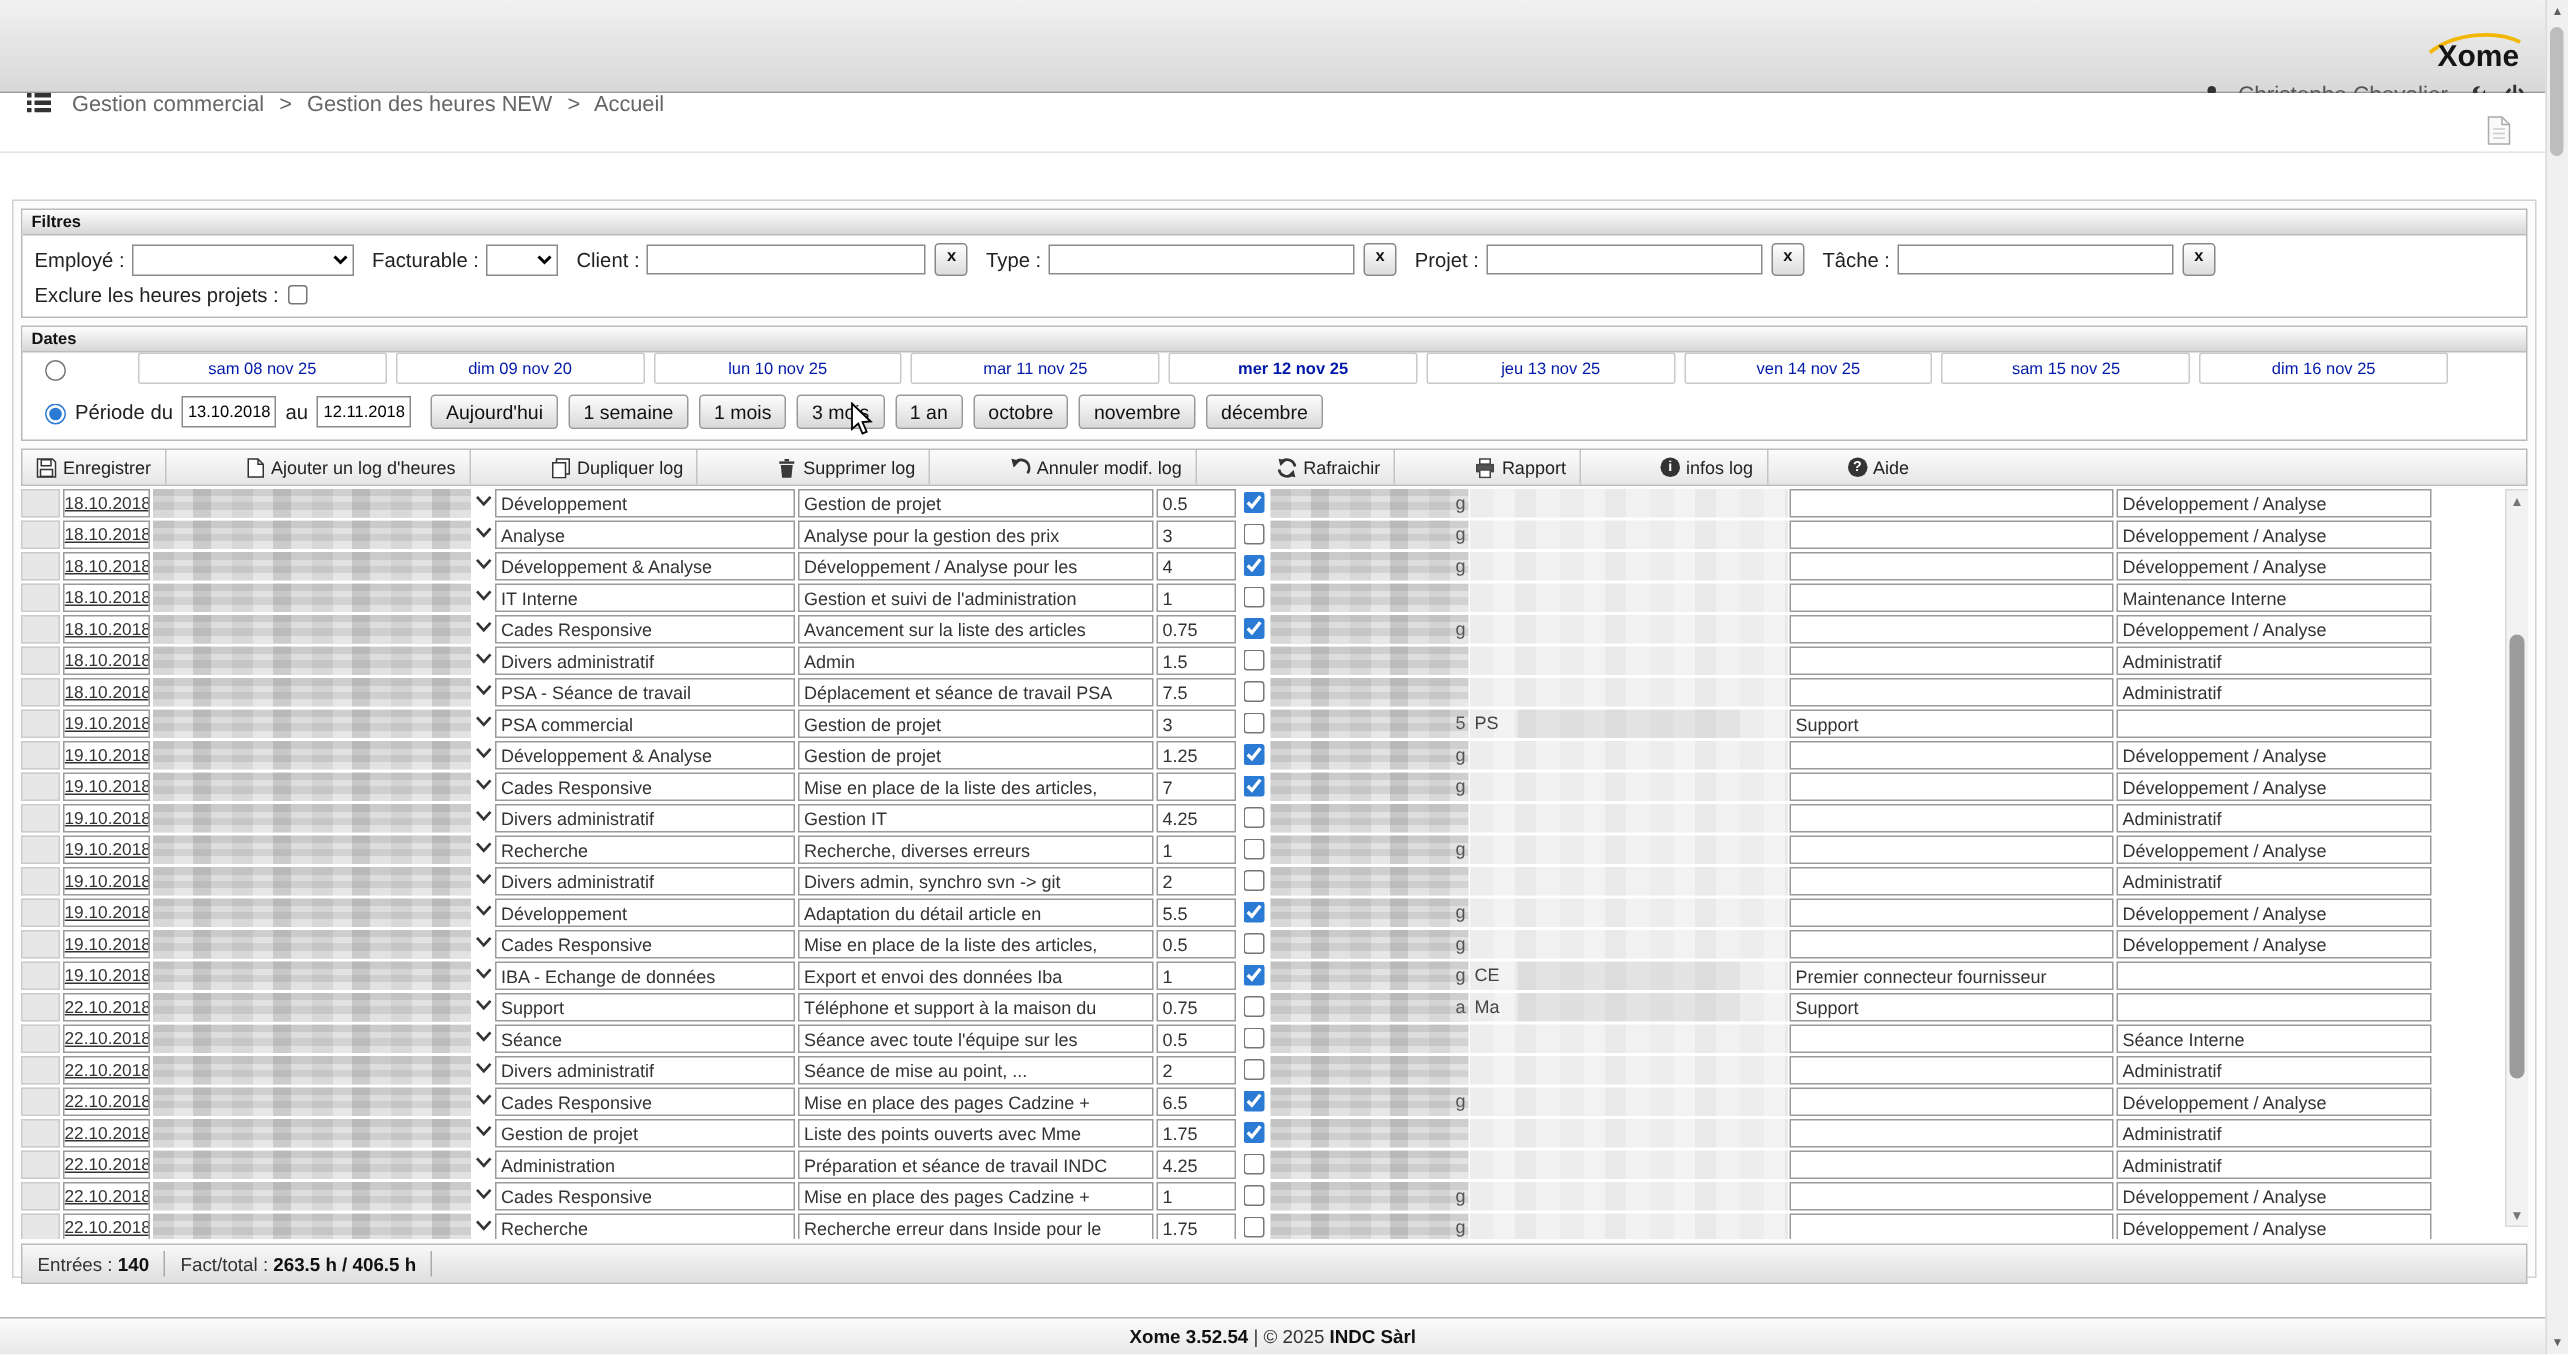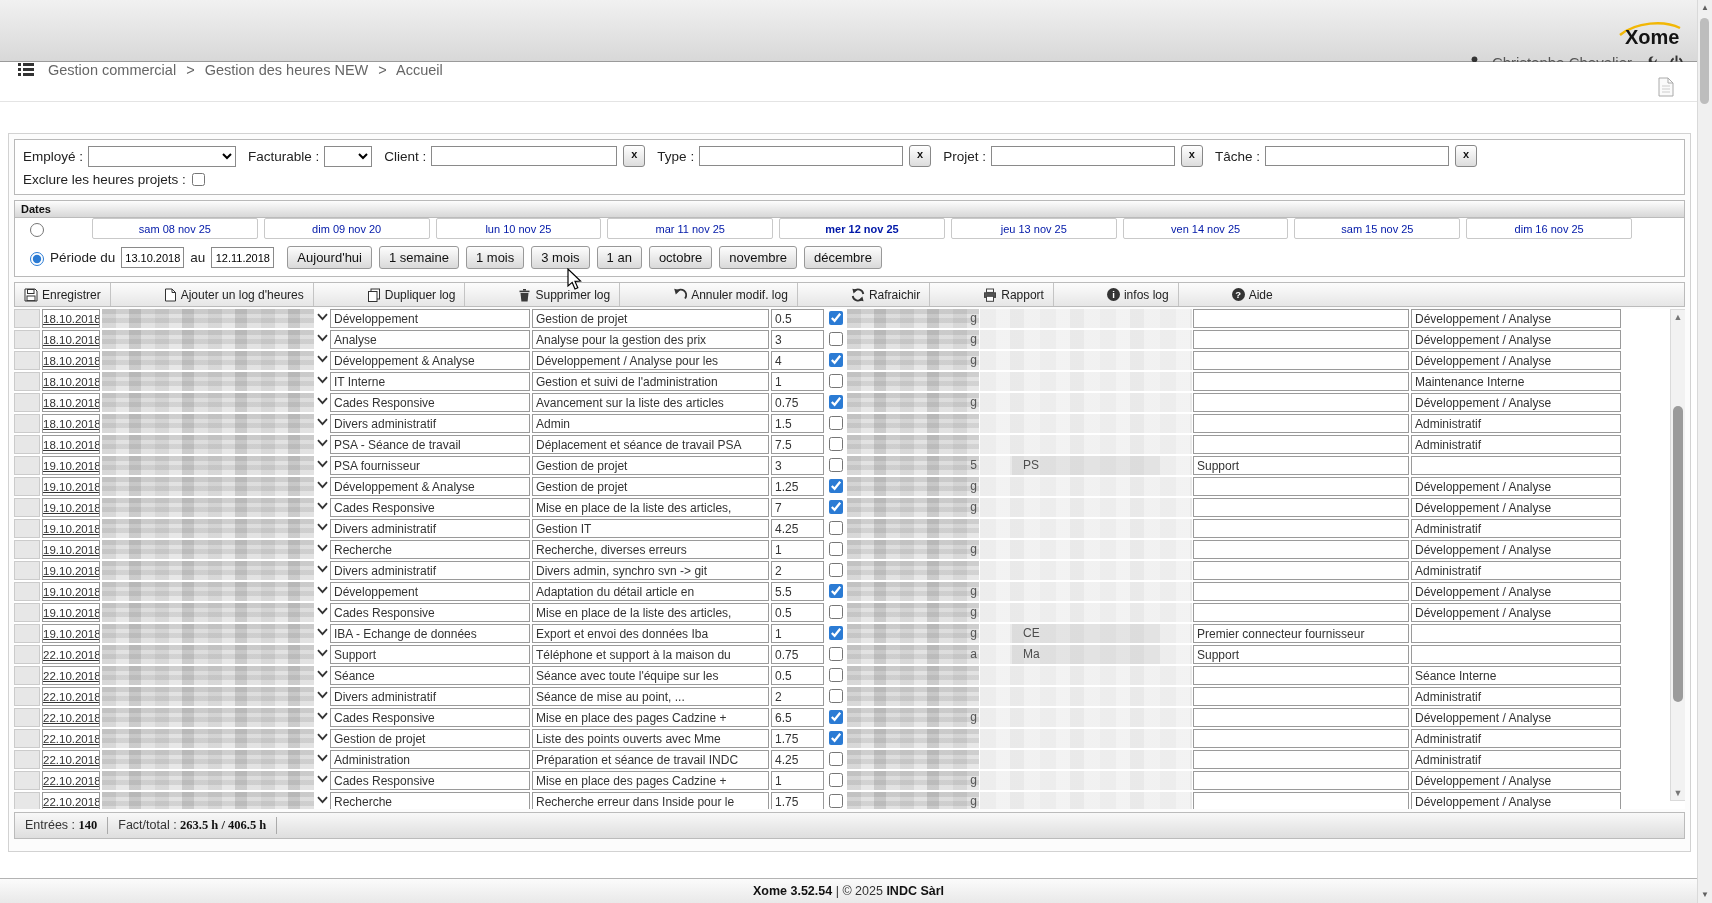--- a/index.html
+++ b/index.html
@@ -84,35 +84,35 @@
   .c-proj{width:132px;margin-right:1px;}
   .c-mid{width:212px;margin-right:1px;}
   .c-extra{width:216px;margin-right:2px;}
   .c-type{width:210px;}
   .mosaic-dark{background-color:#e2e2e2;background-image:
     repeating-linear-gradient(90deg,rgba(110,110,110,.16) 0 14px,rgba(110,110,110,.04) 14px 27px,rgba(110,110,110,.26) 27px 39px,rgba(110,110,110,.08) 39px 53px),
     repeating-linear-gradient(0deg,rgba(255,255,255,.35) 0 5px,rgba(0,0,0,.05) 5px 10px,rgba(255,255,255,.18) 10px 14px,rgba(0,0,0,.07) 14px 19px);}
   .mosaic-light{background-color:#f5f5f5;background-image:
     repeating-linear-gradient(90deg,rgba(130,130,130,.07) 0 16px,rgba(130,130,130,.02) 16px 30px,rgba(130,130,130,.10) 30px 44px,rgba(130,130,130,.03) 44px 60px);}
   .blur-tail{position:absolute;right:2px;top:0;color:#555;}
-  .mid-frag{position:absolute;left:3px;top:0;color:#444;margin-left:40px;}
+  .mid-frag{position:absolute;left:3px;top:0;color:#444;}
   .has-frag .midpatch{position:absolute;left:32px;top:0;bottom:0;width:148px;background:rgba(140,140,140,.14);}
 
   
   .gsb{position:absolute;right:-1px;top:0;width:16px;height:492px;background:#f2f2f2;border:1px solid #dadada;box-sizing:border-box;}
   .gsb .up{position:absolute;top:2px;left:0;right:0;text-align:center;font-size:9px;color:#777;cursor:pointer;}
   .gsb .down{position:absolute;bottom:2px;left:0;right:0;text-align:center;font-size:9px;color:#777;cursor:pointer;}
   .gsb .thumb{position:absolute;left:2px;width:10px;top:96px;height:296px;background:#9b9b9b;border-radius:6px;cursor:pointer;}
 
   
   .status-bar{display:flex;align-items:center;height:25px;margin:3px 5px 0 5px;
     border:1px solid #bbb;background:linear-gradient(#f8f8f8,#dedede);font-size:12.5px;color:#333;}
   .status-bar .seg{padding:0 10px;}
   .status-bar .sep{width:1px;height:17px;background:#aaa;}
-  .status-bar b{color:#111;font-family:Liberation Serif, serif;}
+  .status-bar b{color:#111;}
 
   
   .page-footer{position:absolute;top:878px;left:0;right:15px;height:25px;border-top:1px solid #b3b3b3;
     background:linear-gradient(#fbfbfb,#e8e8e8);text-align:center;font-size:12.5px;color:#333;line-height:24px;}
   .page-footer b{color:#111;}
 
   
   .bsb{position:absolute;top:0;right:0;bottom:0;width:15px;background:#f0f0f0;border-left:1px solid #d9d9d9;box-sizing:border-box;}
   .bsb .ar{position:absolute;left:0;right:0;text-align:center;font-size:8px;color:#606060;height:14px;line-height:14px;cursor:pointer;}
   .bsb .ar.t{top:1px;} .bsb .ar.b{bottom:1px;}
@@ -181,20 +181,21 @@
         <line x1="4" y1="9" x2="12" y2="9" stroke="#ccc"></line>
           <line x1="4" y1="12" x2="12" y2="12" stroke="#ccc"></line>
           <line x1="4" y1="15" x2="12" y2="15" stroke="#ccc"></line>
       </svg>
     </span>
   </div>
 
   <div class="wrapper">
 
     <div class="section">
+      <div class="section-title">Filtres</div>
       <div class="filter-row">
         <label>Employé :</label>
         <select class="sel-employe"><option></option></select>
         <label>Facturable :</label>
         <select class="sel-fact"><option></option></select>
         <label>Client :</label>
         <input class="txt txt-client" style="">
         <span class="xbtn">x</span>
         <label>Type :</label>
         <input class="txt txt-type" style="">
@@ -491,21 +492,21 @@
       </div>
           <div class="trow">
         <div class="c c-handle"></div>
         <div class="c cb c-date">19.10.2018</div>
         <div class="c c-name mosaic-dark"></div>
         <div class="c c-chev">
           <svg width="11" height="8" viewBox="0 0 11 8">
                 <path d="M1,1.2 L5.5,6.2 L10,1.2" fill="none" stroke="#333" stroke-width="1.8"></path>
               </svg>
         </div>
-        <div class="c cb c-task">PSA fournisseur</div>
+        <div class="c cb c-task">PSA commercial</div>
         <div class="c cb c-desc">Gestion de projet</div>
         <div class="c cb c-hours">3</div>
         <div class="c c-chk">
           <input type="checkbox" style="">
         </div>
         <div class="c c-proj mosaic-dark">
           <span class="blur-tail">5</span>
         </div>
         <div class="c c-mid mosaic-light has-frag">
           <span class="mid-frag">PS</span>

